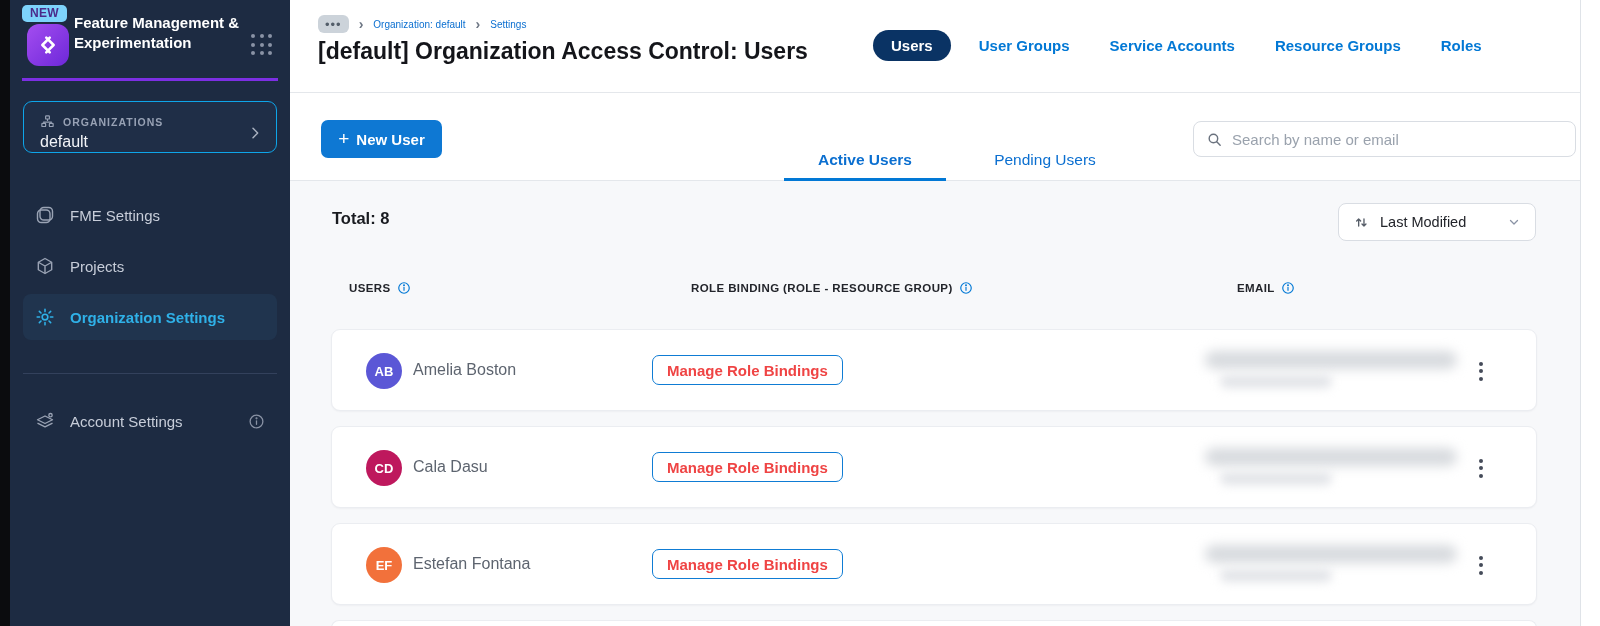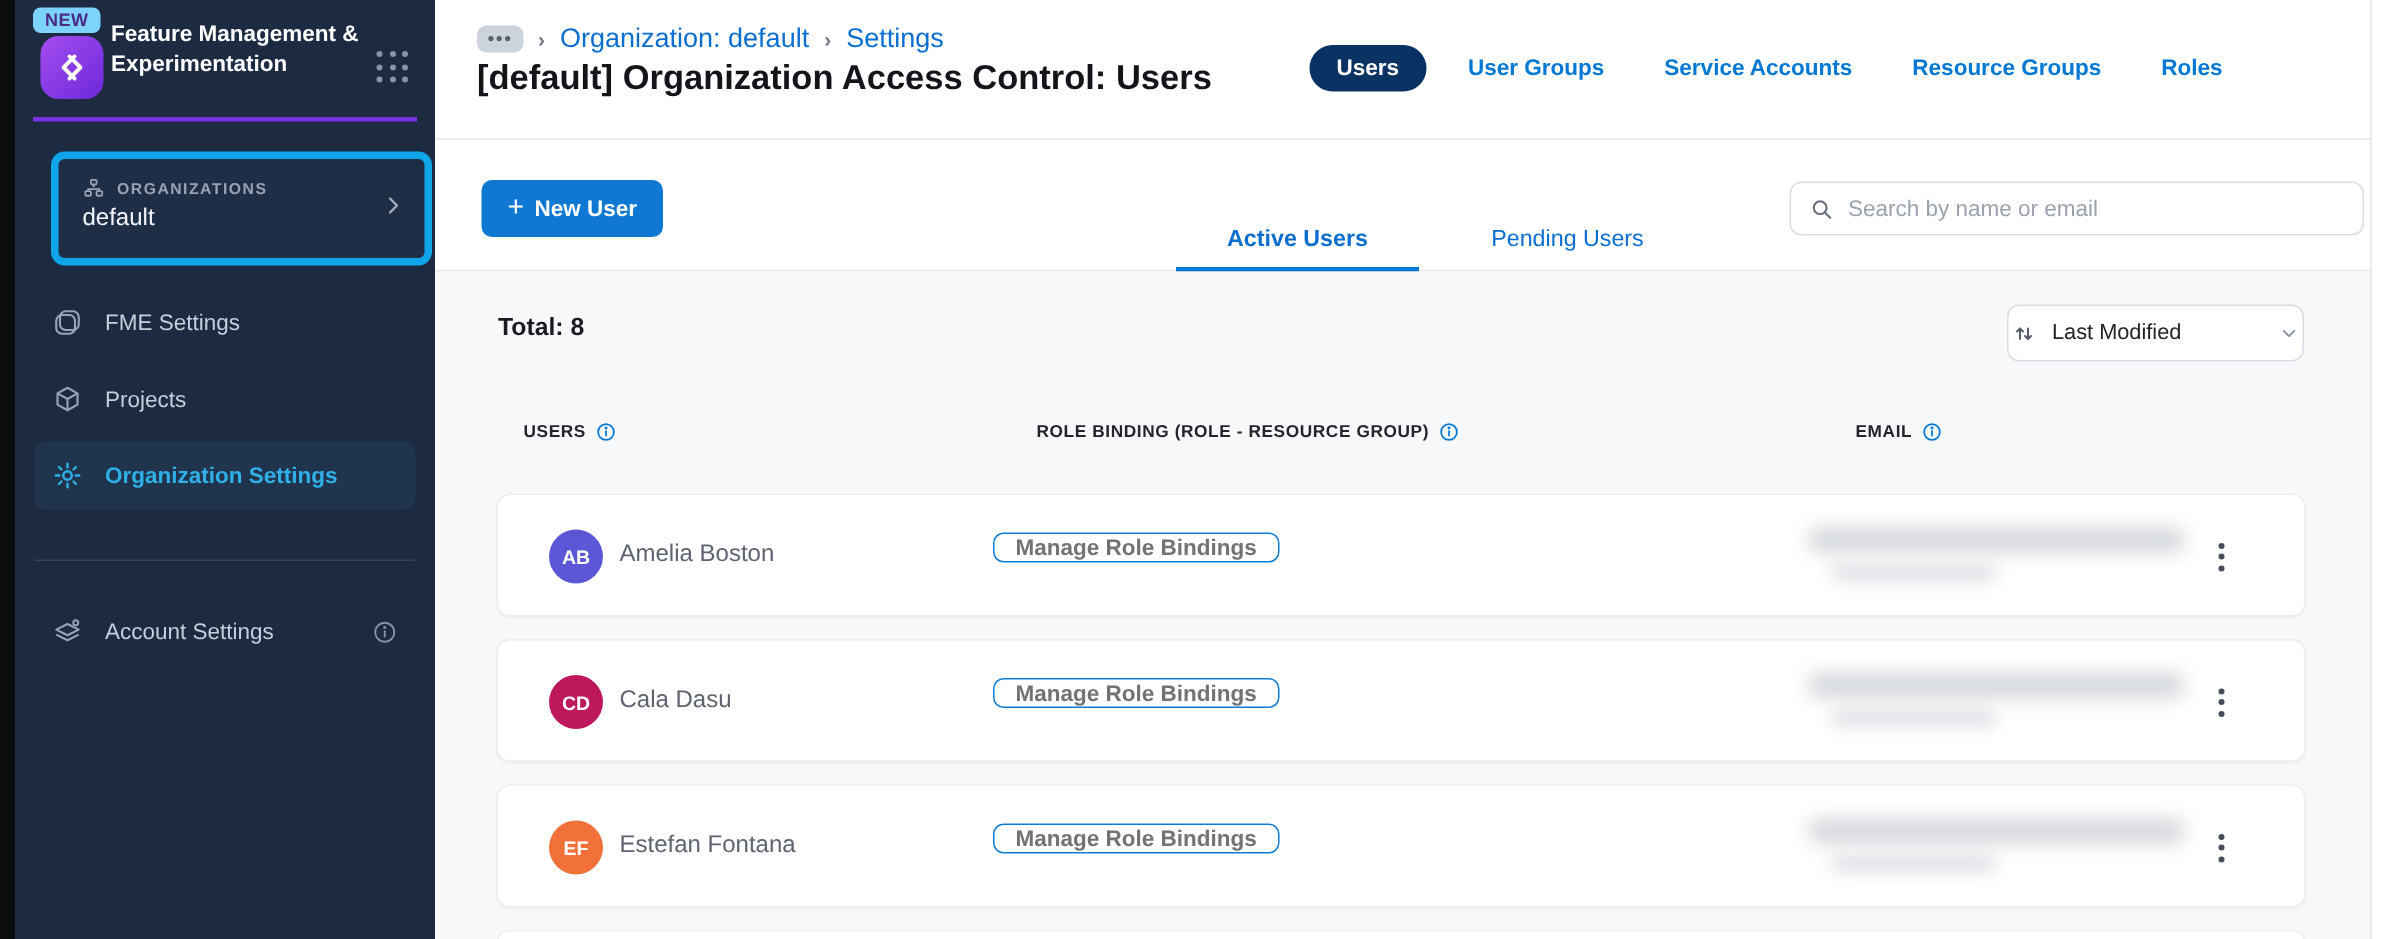--- a/index.html
+++ b/index.html
@@ -27,22 +27,22 @@
   .app-title {
     position:absolute; left:64px; top:13px; width:166px; color:#ffffff;
     font-size:15px; font-weight:700; line-height:20px;
   }
   .grid-icon { position:absolute; right:17px; top:34px; width:22px; height:22px;
     display:grid; grid-template-columns:repeat(3,1fr); gap:4px; }
   .grid-icon i { width:4px; height:4px; border-radius:50%; background:#8a93a5; }
   .brand-rule { position:absolute; left:12px; top:78px; width:256px; height:3px; background:#7c2fe3; }
 
   .org-box {
-    position:absolute; left:24px; top:101px; width:254px; height:76px;
-    background:#1f2e47; border:5px solid #0ea5e9; border-radius:9px; cursor:pointer;
+    position:absolute; left:13px; top:101px; width:254px; height:52px;
+    background:#1f2e47; border:1px solid #0ea5e9; border-radius:9px; cursor:pointer;
   }
   .org-box .row1 { position:absolute; left:16px; top:12px; display:flex; align-items:center; gap:8px; }
   .org-label { font-size:10.5px; font-weight:700; letter-spacing:1px; color:#98a2b5; }
   .org-value { position:absolute; left:16px; top:31px; font-size:16px; color:#f2f4f8; }
   .org-chevron { position:absolute; right:13px; top:22px; }
 
   .side-menu { position:absolute; left:13px; top:192px; width:254px; }
   .side-item {
     display:flex; align-items:center; gap:15px; height:46px; padding:0 12px;
     color:#c7cdd9; font-size:15px; border-radius:8px; cursor:pointer; margin-bottom:5px;
@@ -60,21 +60,21 @@
   .right-gutter { position:absolute; left:1580px; top:0; width:20px; height:626px;
     background:#ffffff; border-left:1px solid #dfe3e8; }
 
   
   .breadcrumb { position:absolute; left:28px; top:15px; display:flex; align-items:center; gap:10px; }
   .crumb-ellipsis {
     background:#ccd3da; color:#535e6a; border-radius:6px; padding:0 7px; height:18px;
     display:flex; align-items:center; font-size:13px; letter-spacing:1px; cursor:pointer; line-height:1;
   }
   .crumb-sep { color:#6d7684; font-size:14px; font-weight:700; }
-  .crumb-link { color:#0b6fd0; font-size:18px; cursor:pointer; text-decoration:none; }
+  .crumb-link { color:#0b6fd0; font-size:10px; cursor:pointer; text-decoration:none; }
   .page-title { position:absolute; left:28px; top:38px; font-size:23px; font-weight:700; color:#14151a; }
 
   .pill-tabs { position:absolute; left:583px; top:30px; display:flex; align-items:center; gap:40px; }
   .pill-tab { color:#0278d5; font-size:15px; font-weight:700; cursor:pointer; white-space:nowrap; }
   .pill-tab.active {
     background:#0a3364; color:#ffffff; border-radius:17px; padding:7px 18px; margin-right:-12px;
   }
   .header-rule { position:absolute; left:0; top:92px; width:1290px; height:1px; background:#e4e7eb; }
 
   
@@ -100,44 +100,44 @@
   .mid-tab.t2 { left:676px; width:158px; }
   .tab-underline { position:absolute; left:494px; top:178px; width:162px; height:3px; background:#0278d5; }
   .toolbar-rule { position:absolute; left:0; top:180px; width:1290px; height:1px; background:#e4e7eb; }
 
   
   .content { position:absolute; left:0; top:181px; width:1290px; height:445px; background:#f7f8fa; }
   .total-label { position:absolute; left:42px; top:28px; font-size:16.5px; font-weight:700; color:#191b20; }
   .sort-dd {
     position:absolute; left:1048px; top:22px; width:198px; height:38px;
     background:#fff; border:1px solid #d9dde3; border-radius:8px; cursor:pointer;
-    display:flex; align-items:center; padding:0 2px; gap:10px;
+    display:flex; align-items:center; padding:0 14px; gap:10px;
   }
   .sort-dd .sort-label { font-size:14.5px; color:#22242a; font-weight:500; flex:1; }
 
   .col-headers { position:absolute; left:0; top:100px; width:1290px; height:16px; font-size:11.5px;
     font-weight:700; letter-spacing:.4px; color:#23252b; }
   .col { position:absolute; display:flex; align-items:center; gap:6px; }
   .col.c1 { left:59px; } .col.c2 { left:401px; } .col.c3 { left:911px;padding-left:36px; }
 
   .rows { position:absolute; left:41px; top:148px; width:1206px; }
   .row-card {
     position:relative; width:1206px; height:82px; background:#ffffff;
     border:1px solid #ebedf1; border-radius:9px; margin-bottom:15px;
     box-shadow:0 1px 2px rgba(20,24,40,.04);
   }
   .avatar {
     position:absolute; left:34px; top:23px; width:36px; height:36px; border-radius:50%;
     color:#fff; font-size:13px; font-weight:700; display:flex; align-items:center; justify-content:center;
   }
   .user-name { position:absolute; left:81px; top:31px; font-size:16px; color:#5d646f; }
   .manage-btn {
-    position:absolute; left:330px; top:25px; height:20px; padding:0 14px;
+    position:absolute; left:320px; top:25px; height:30px; padding:0 14px;
     background:#ffffff; border:1.5px solid #0f7cd4; border-radius:7px;
-    color:#737373; font-family:inherit; font-size:15px; font-weight:600; cursor:pointer;
+    color:#ef4444; font-family:inherit; font-size:15px; font-weight:600; cursor:pointer;
   }
   .email-blur1 { position:absolute; left:873px; top:21px; width:252px; height:18px;
     background:#d7dade; border-radius:9px; filter:blur(6px); }
   .email-blur2 { position:absolute; left:888px; top:45px; width:112px; height:13px;
     background:#e2e4e8; border-radius:7px; filter:blur(5px); }
   .kebab {
     position:absolute; left:1140px; top:26px; width:18px; height:30px; cursor:pointer;
     display:flex; flex-direction:column; align-items:center; justify-content:center; gap:3.5px;
   }
   .kebab i { width:4px; height:4px; border-radius:50%; background:#454b59; }

